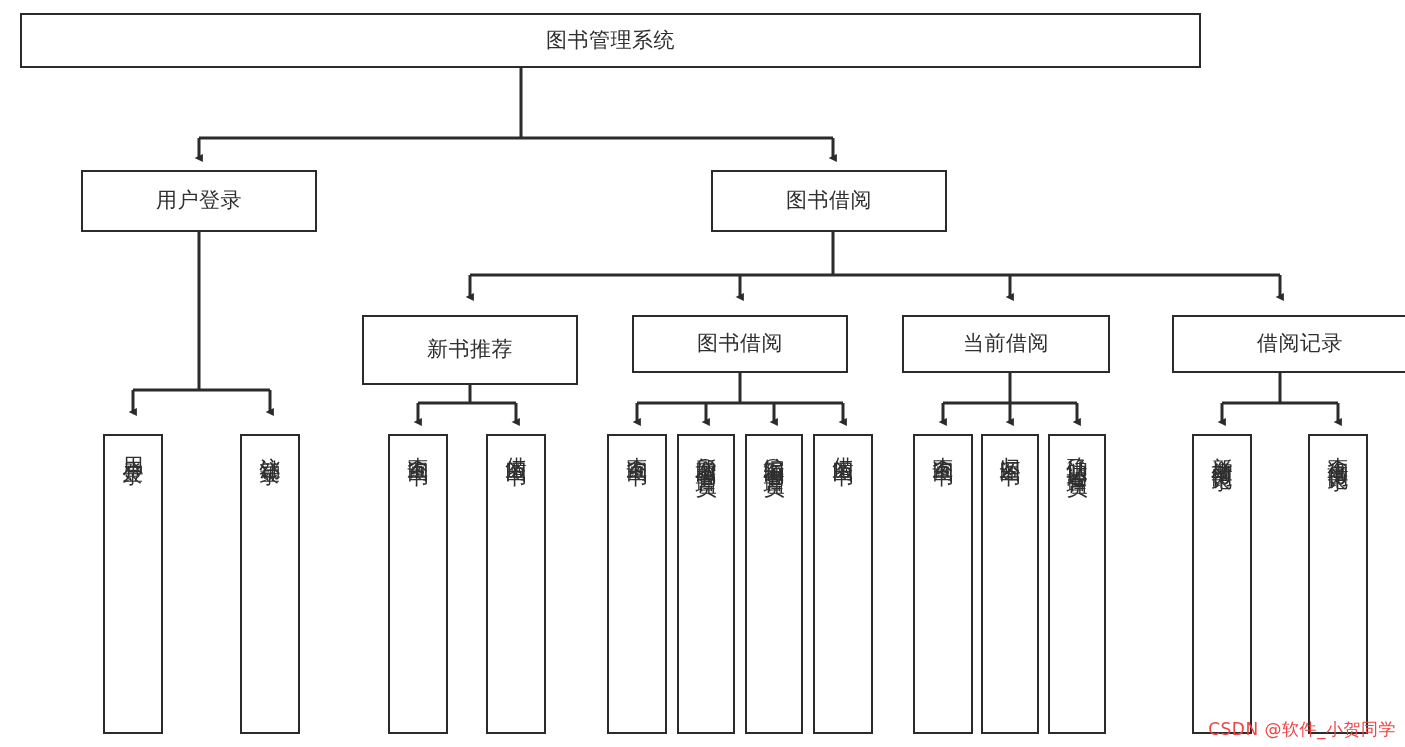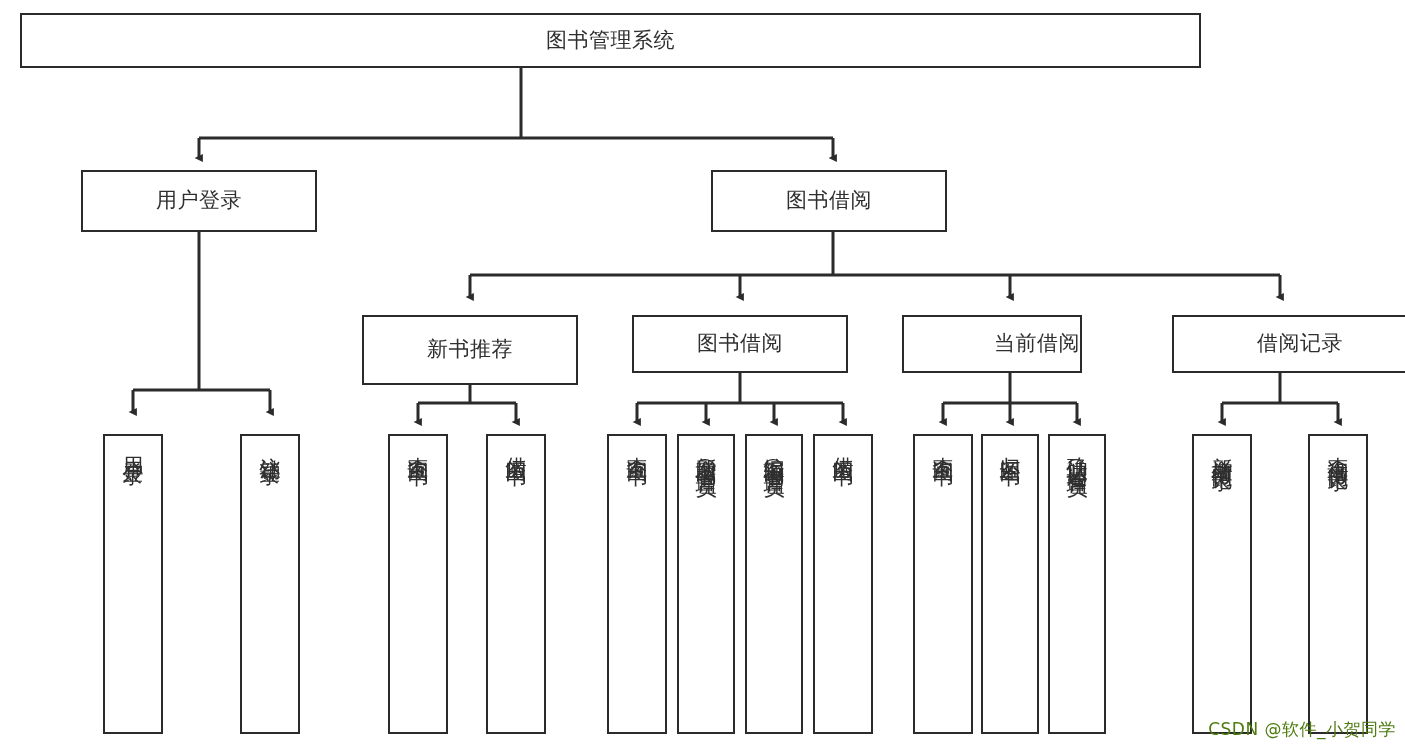--- a/index.html
+++ b/index.html
@@ -56,21 +56,21 @@
     letter-spacing: 3px;
     line-height: 1.05;
     white-space: nowrap;
     display: block;
   }
   #watermark {
     position: absolute;
     right: 9px;
     bottom: 6px;
     font-size: 17px;
-    color: #4d7c0f;
+    color: #ef4444;
     white-space: nowrap;
     letter-spacing: 0.5px;
     pointer-events: none;
     margin-top: 18px;
   }
 </style>
 </head>
 <body>
 
 <div id="diagram-root">
@@ -135,21 +135,21 @@
   <div class="node-box" style="left:711px; top:170px; width:236px; height:62px;">
     <span class="node-label-h">图书借阅</span>
   </div>
 
   <div class="node-box" style="left:362px; top:315px; width:216px; height:70px;">
     <span class="node-label-h">新书推荐</span>
   </div>
   <div class="node-box" style="left:632px; top:315px; width:216px; height:58px;">
     <span class="node-label-h">图书借阅</span>
   </div>
-  <div class="node-box" style="left:902px; top:315px; width:180px; height:58px;justify-content:flex-end;">
+  <div class="node-box" style="left:902px; top:315px; width:208px; height:58px;">
     <span class="node-label-h">当前借阅</span>
   </div>
   <div class="node-box" style="left:1172px; top:315px; width:256px; height:58px;">
     <span class="node-label-h">借阅记录</span>
   </div>
 
   <div class="node-box leaf" style="left:103px; top:434px; width:60px; height:300px;">
     <span class="node-label-v">用户登录</span>
   </div>
   <div class="node-box leaf" style="left:240px; top:434px; width:60px; height:300px;">

